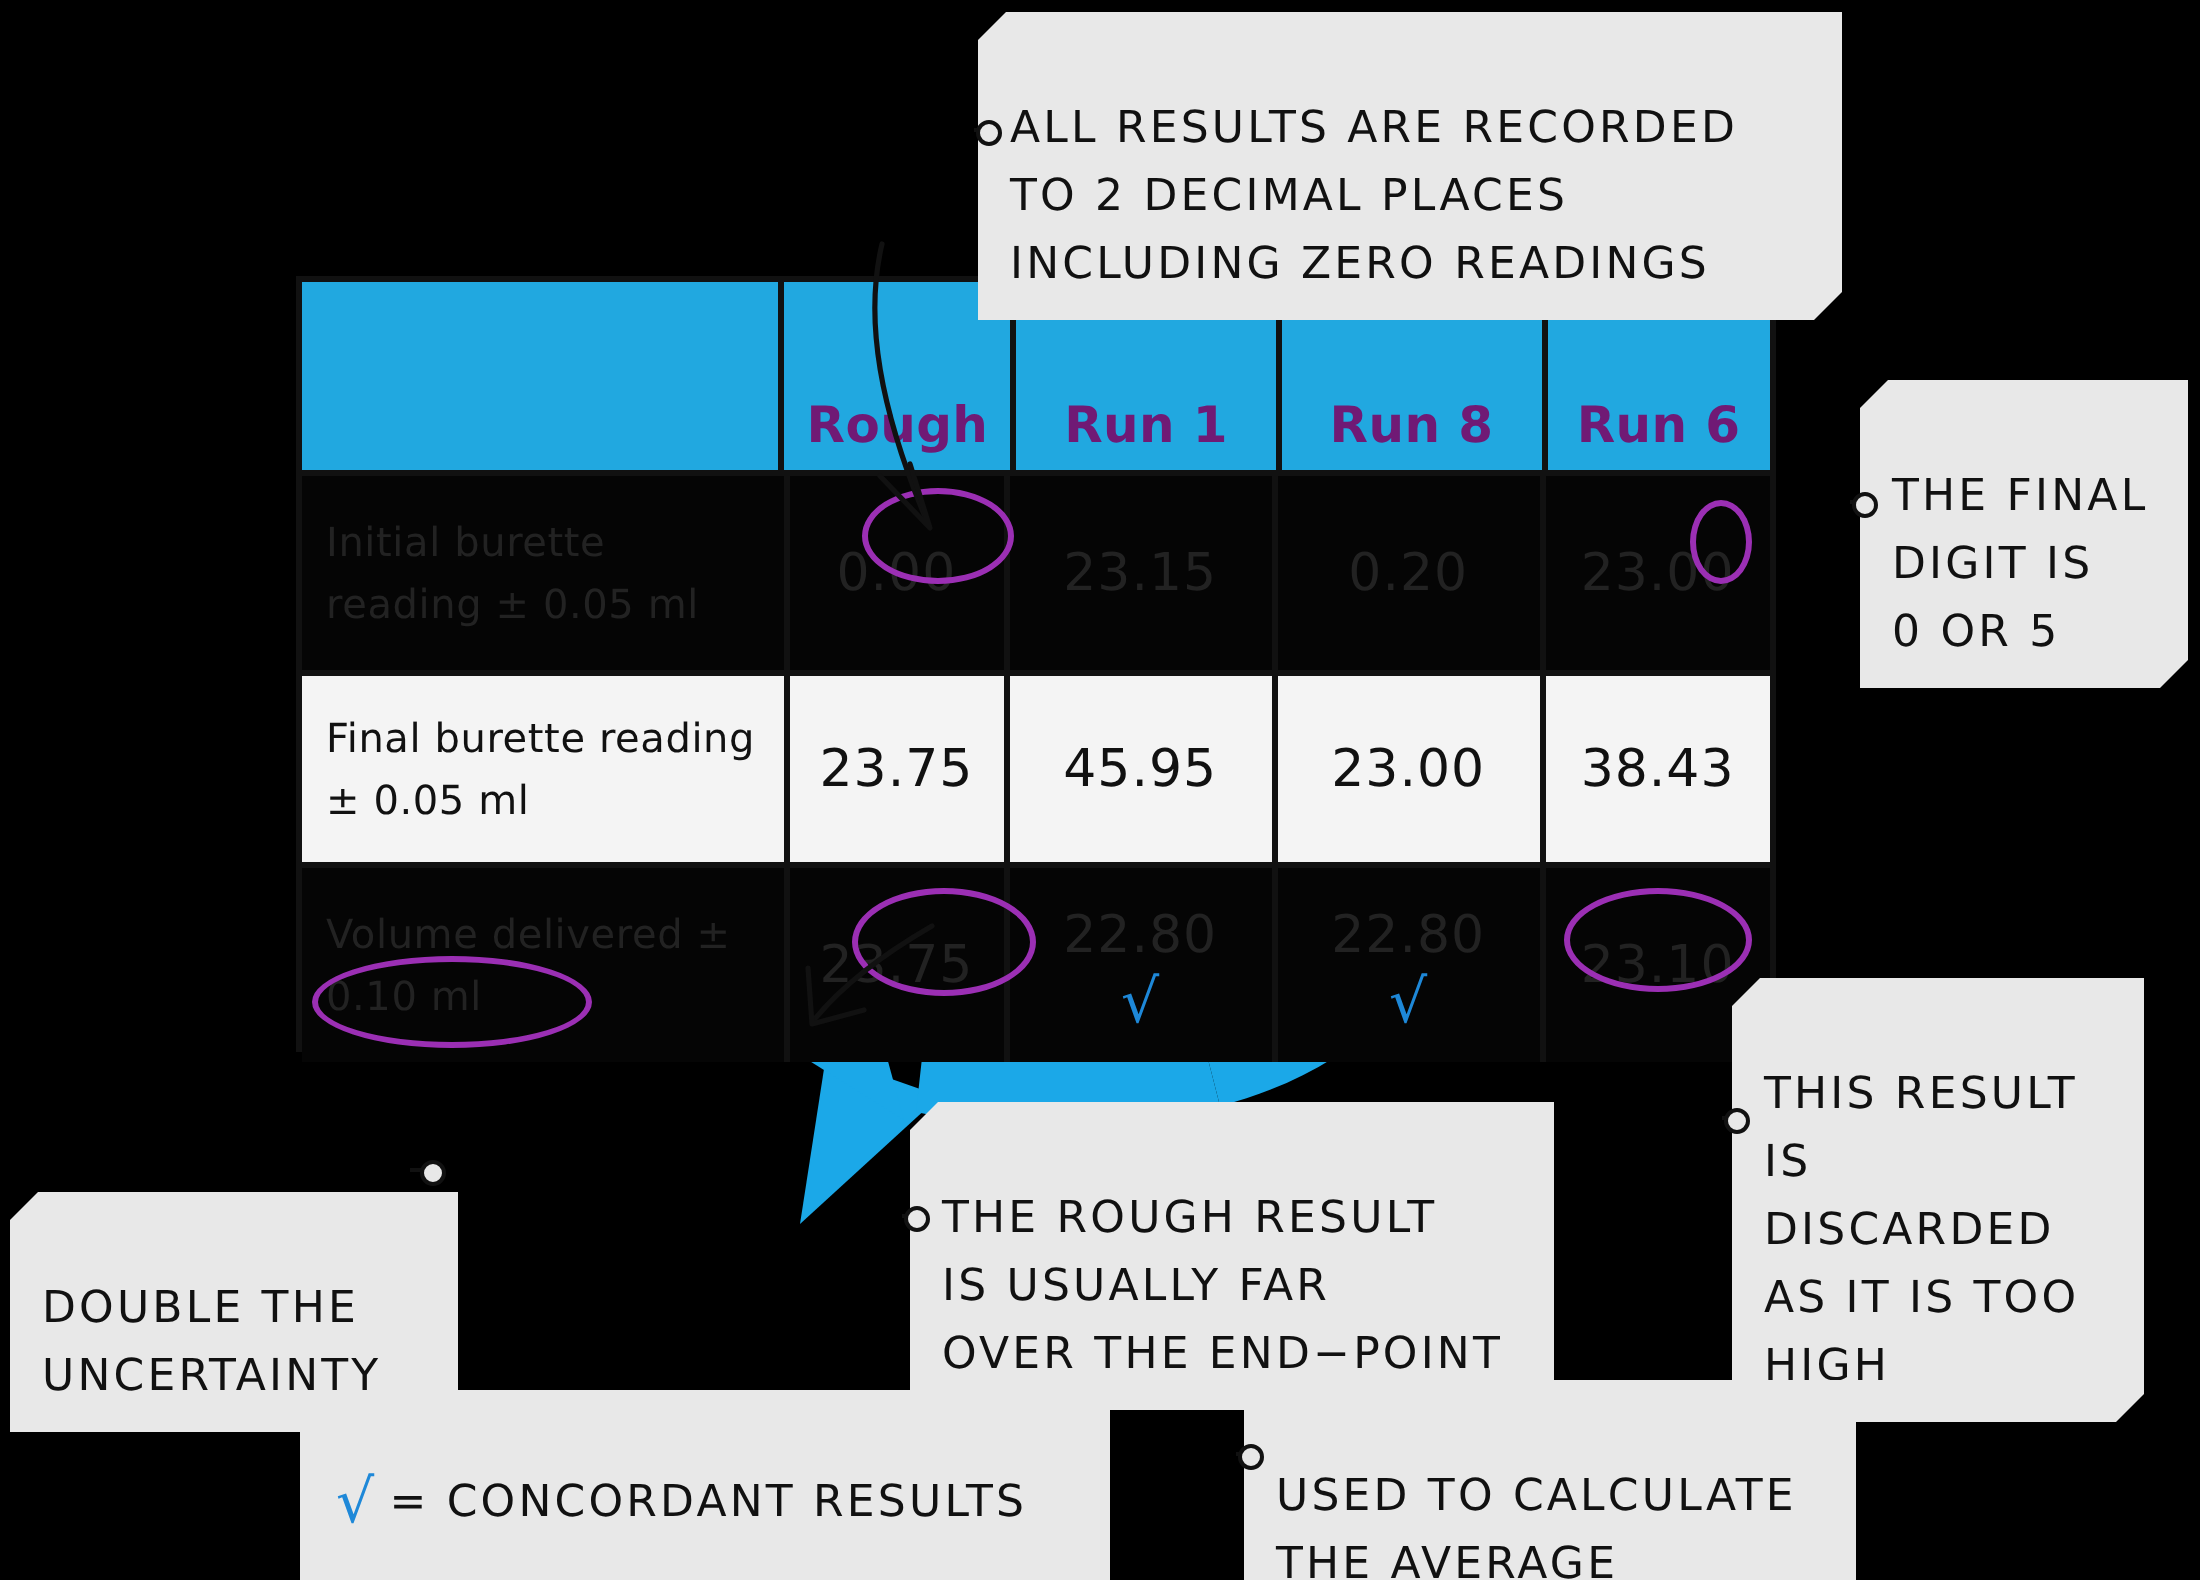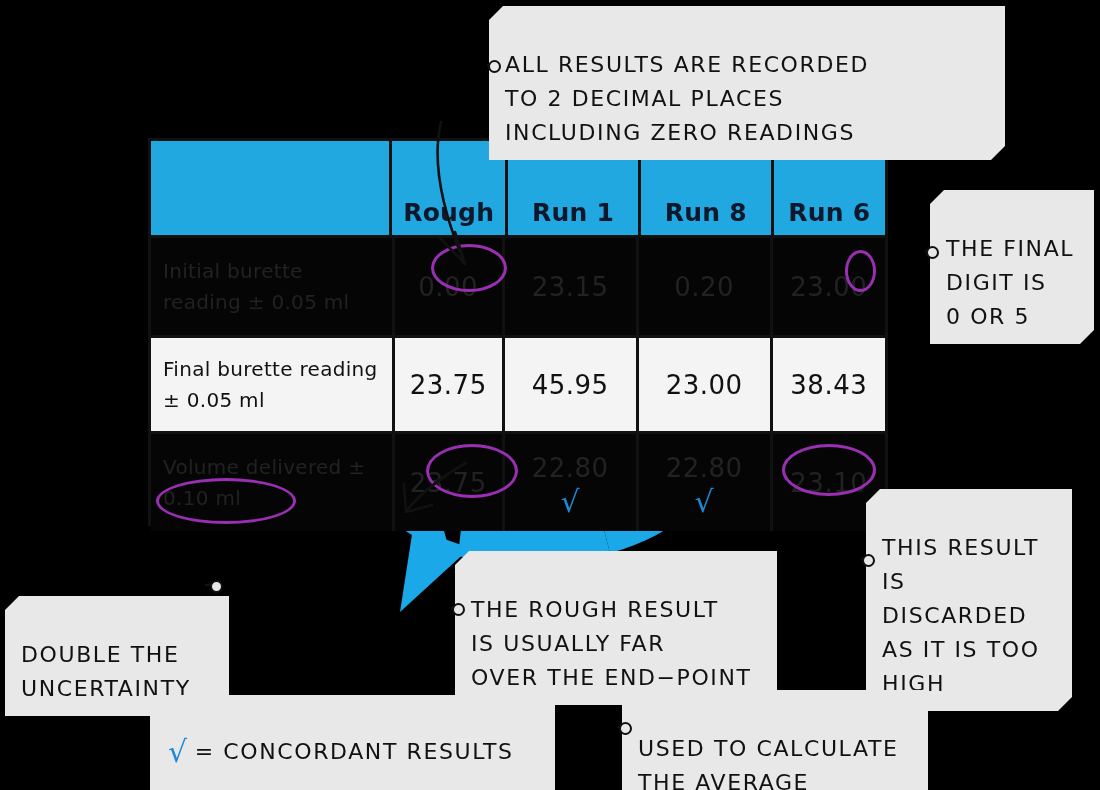--- a/index.html
+++ b/index.html
@@ -33,21 +33,21 @@
     padding:0 12px;
     position:relative;
   }
   .cell + .cell{border-left:3px solid #111;}
   .c-label{width:257px;align-items:flex-start;}
   .c-data{width:116px;align-items:center;text-align:center;}
   .c-data.w121{width:142px;}
   .c-data.w122{width:122px;}
 
   .hdr .c-data{
-    color:#0f172a;font-size:25px;font-weight:700;
+    color:#701a75;font-size:25px;font-weight:700;
     justify-content:flex-end;padding-bottom:8px;
     letter-spacing:.2px;
   }
   .dark .cell{color:#222;}
   .light .cell{color:#111;}
 
   .rowlabel{font-size:20px;line-height:31px;letter-spacing:.3px;}
   .val{font-size:26px;letter-spacing:.5px;}
 
   .tick{
@@ -215,21 +215,21 @@
 
   <svg id="annot" viewBox="0 0 1100 790">
 
     <path d="M 441 122 C 432 160, 440 205, 464 262" fill="none" stroke="#111" stroke-width="2.6" stroke-linecap="round"></path>
     <path d="M 440 238 L 465 264 L 455 232" fill="none" stroke="#111" stroke-width="2.6" stroke-linecap="round" stroke-linejoin="round"></path>
 
     <path d="M 407 510 C 420 494, 440 478, 466 463" fill="none" stroke="#111" stroke-width="2.6" stroke-linecap="round"></path>
     <path d="M 404 484 L 406 512 L 432 505" fill="none" stroke="#111" stroke-width="2.6" stroke-linecap="round" stroke-linejoin="round"></path>
   </svg>
 
-  <div class="callout notch-tl-br" style="left:489px;top:6px;width:516px;">
+  <div class="callout notch-tl-br" style="left:489px;top:6px;width:432px;">
     <span>ALL  RESULTS  ARE  RECORDED
 TO  2  DECIMAL  PLACES
 INCLUDING  ZERO  READINGS</span>
   </div>
   <div class="knobstem" style="left:487px;top:64px;width:9px;"></div>
   <div class="knob" style="left:488px;top:60px;"></div>
 
   <div class="callout notch-tl-br" style="left:930px;top:190px;width:164px;">
     <span>THE  FINAL
 DIGIT  IS

